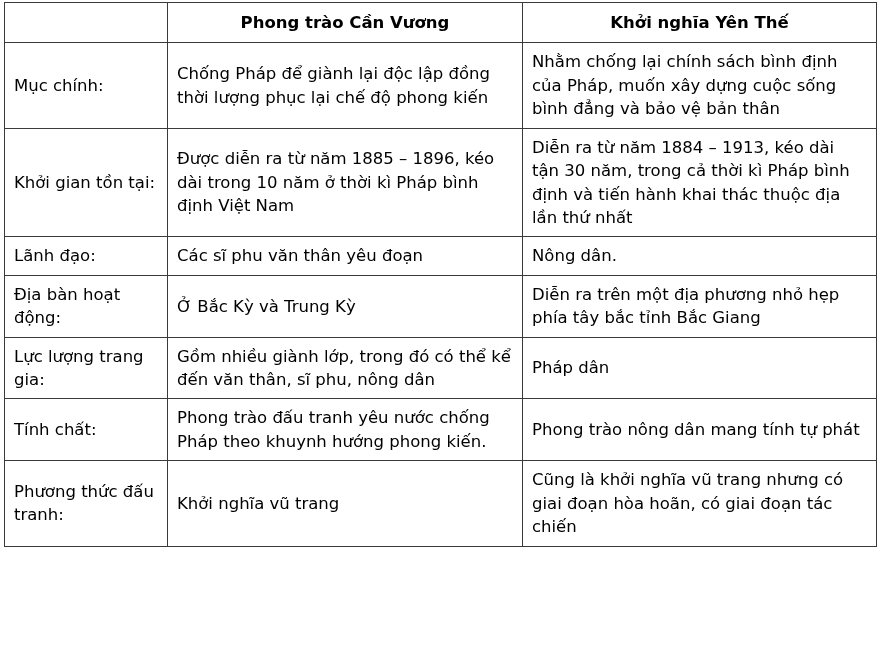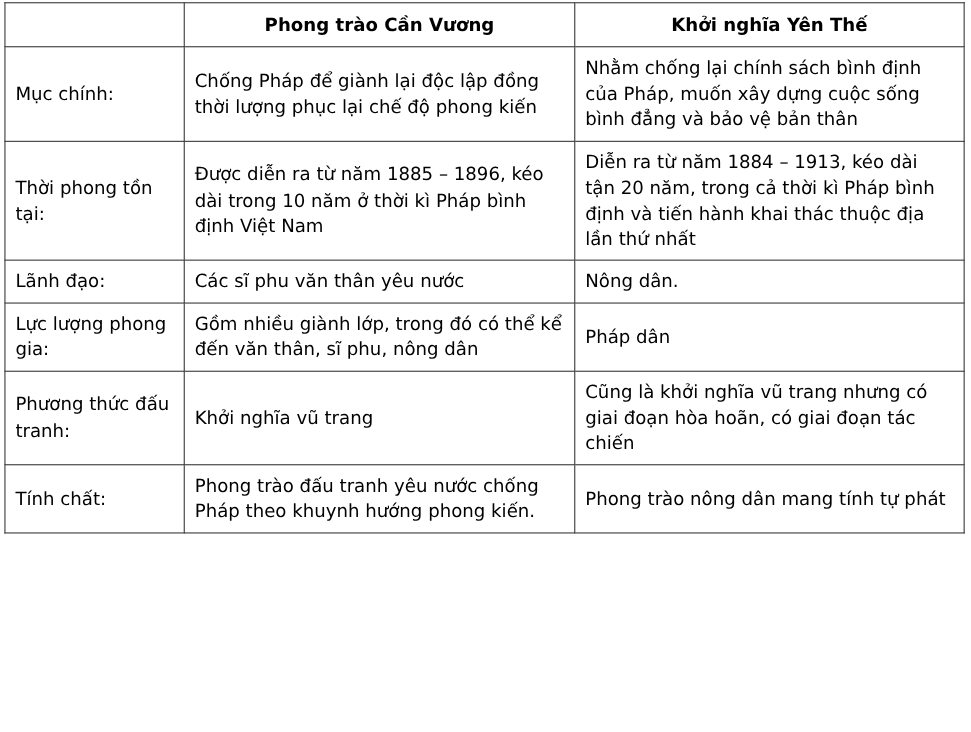--- a/index.html
+++ b/index.html
@@ -70,39 +70,44 @@
         <th class="head">Khởi nghĩa Yên Thế</th>
       </tr>
     </thead>
     <tbody>
       <tr>
         <td class="rowlabel">Mục chính:</td>
         <td class="cell">Chống Pháp để giành lại độc lập đồng thời lượng phục lại chế độ phong kiến</td>
         <td class="cell">Nhằm chống lại chính sách bình định của Pháp, muốn xây dựng cuộc sống bình đẳng và bảo vệ bản thân</td>
       </tr>
       <tr>
-        <td class="rowlabel">Thời phong tồn tại:</td>
+        <td class="rowlabel">Khởi gian tồn tại:</td>
         <td class="cell">Được diễn ra từ năm 1885 – 1896, kéo dài trong 10 năm ở thời kì Pháp bình định Việt Nam</td>
-        <td class="cell">Diễn ra từ năm 1884 – 1913, kéo dài tận 20 năm, trong cả thời kì Pháp bình định và tiến hành khai thác thuộc địa lần thứ nhất</td>
+        <td class="cell">Diễn ra từ năm 1884 – 1913, kéo dài tận 30 năm, trong cả thời kì Pháp bình định và tiến hành khai thác thuộc địa lần thứ nhất</td>
       </tr>
       <tr>
         <td class="rowlabel">Lãnh đạo:</td>
-        <td class="cell">Các sĩ phu văn thân yêu nước</td>
+        <td class="cell">Các sĩ phu văn thân yêu đoạn</td>
         <td class="cell">Nông dân.</td>
       </tr>
       <tr>
-        <td class="rowlabel">Lực lượng phong gia:</td>
+        <td class="rowlabel">Địa bàn hoạt động:</td>
+        <td class="cell">Ở Bắc Kỳ và Trung Kỳ</td>
+        <td class="cell">Diễn ra trên một địa phương nhỏ hẹp phía tây bắc tỉnh Bắc Giang</td>
+      </tr>
+      <tr>
+        <td class="rowlabel">Lực lượng trang gia:</td>
         <td class="cell">Gồm nhiều giành lớp, trong đó có thể kể đến văn thân, sĩ phu, nông dân</td>
         <td class="cell">Pháp dân</td>
+      </tr>
+      <tr>
+        <td class="rowlabel">Tính chất:</td>
+        <td class="cell">Phong trào đấu tranh yêu nước chống Pháp theo khuynh hướng phong kiến.</td>
+        <td class="cell">Phong trào nông dân mang tính tự phát</td>
       </tr>
       <tr>
         <td class="rowlabel">Phương thức đấu tranh:</td>
         <td class="cell">Khởi nghĩa vũ trang</td>
         <td class="cell">Cũng là khởi nghĩa vũ trang nhưng có giai đoạn hòa hoãn, có giai đoạn tác chiến</td>
       </tr>
-      <tr>
-        <td class="rowlabel">Tính chất:</td>
-        <td class="cell">Phong trào đấu tranh yêu nước chống Pháp theo khuynh hướng phong kiến.</td>
-        <td class="cell">Phong trào nông dân mang tính tự phát</td>
-      </tr>
     </tbody>
   </table>
 </div>
 
 </body></html>

